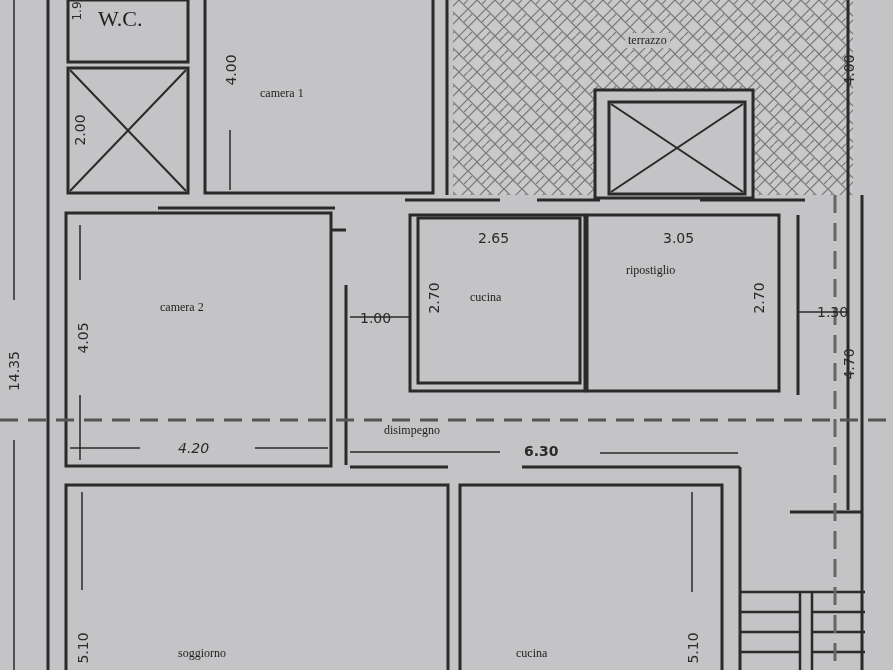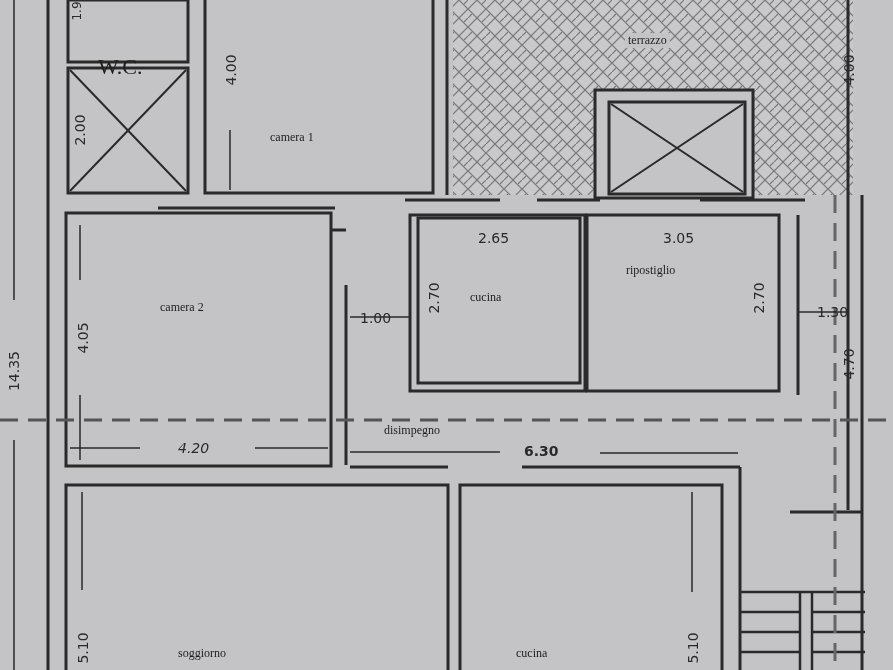--- a/index.html
+++ b/index.html
@@ -94,22 +94,22 @@
     <line x1="255" y1="448" x2="328" y2="448"></line>
     <line x1="350" y1="317" x2="410" y2="317"></line>
     <line x1="798" y1="312" x2="848" y2="312"></line>
     <line x1="350" y1="452" x2="500" y2="452"></line>
     <line x1="600" y1="453" x2="738" y2="453"></line>
     <line x1="82" y1="492" x2="82" y2="590"></line>
     <line x1="692" y1="492" x2="692" y2="592"></line>
   </g>
 </svg>
 
-<div class="lbl room" style="left:98px;top:6px;font-size:22px;margin-top:48px;">W.C.</div>
-<div class="lbl room" style="left:270px;top:86px;margin-top:44px;">camera 1</div>
+<div class="lbl room" style="left:98px;top:6px;font-size:22px;">W.C.</div>
+<div class="lbl room" style="left:260px;top:86px;">camera 1</div>
 <div class="lbl room" style="left:625px;top:33px;background:#c4c3c5;padding:0 3px;">terrazzo</div>
 <div class="lbl room" style="left:160px;top:300px;">camera 2</div>
 <div class="lbl room" style="left:470px;top:290px;">cucina</div>
 <div class="lbl room" style="left:626px;top:263px;">ripostiglio</div>
 <div class="lbl room" style="left:384px;top:423px;">disimpegno</div>
 <div class="lbl room" style="left:178px;top:646px;">soggiorno</div>
 <div class="lbl room" style="left:516px;top:646px;text-align:center;">cucina</div>
 
 <div class="lbl dim rot" style="left:67px;top:4px;font-size:12px;">1.9</div>
 <div class="lbl dim rot" style="left:64px;top:122px;">2.00</div>

